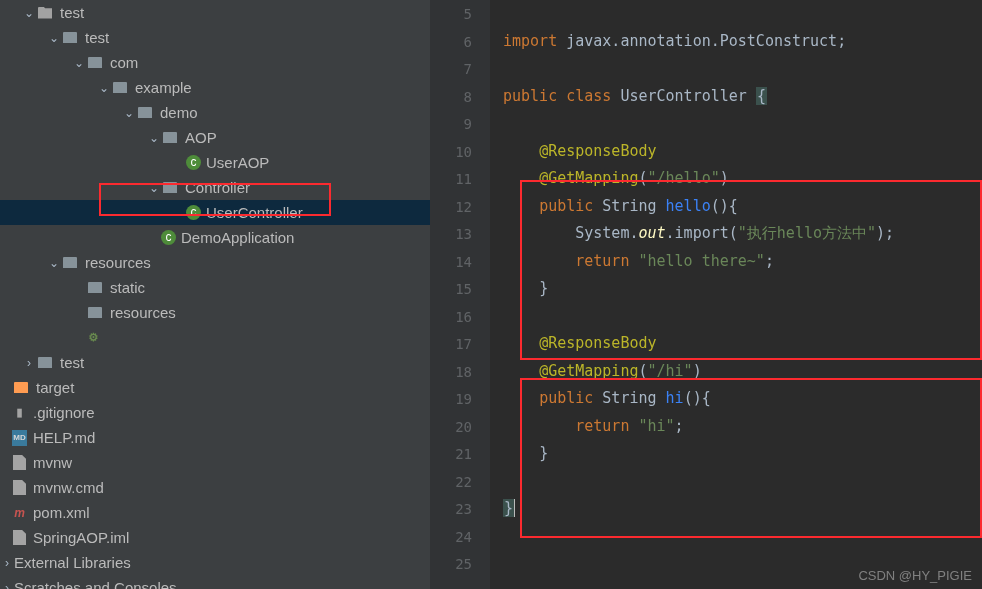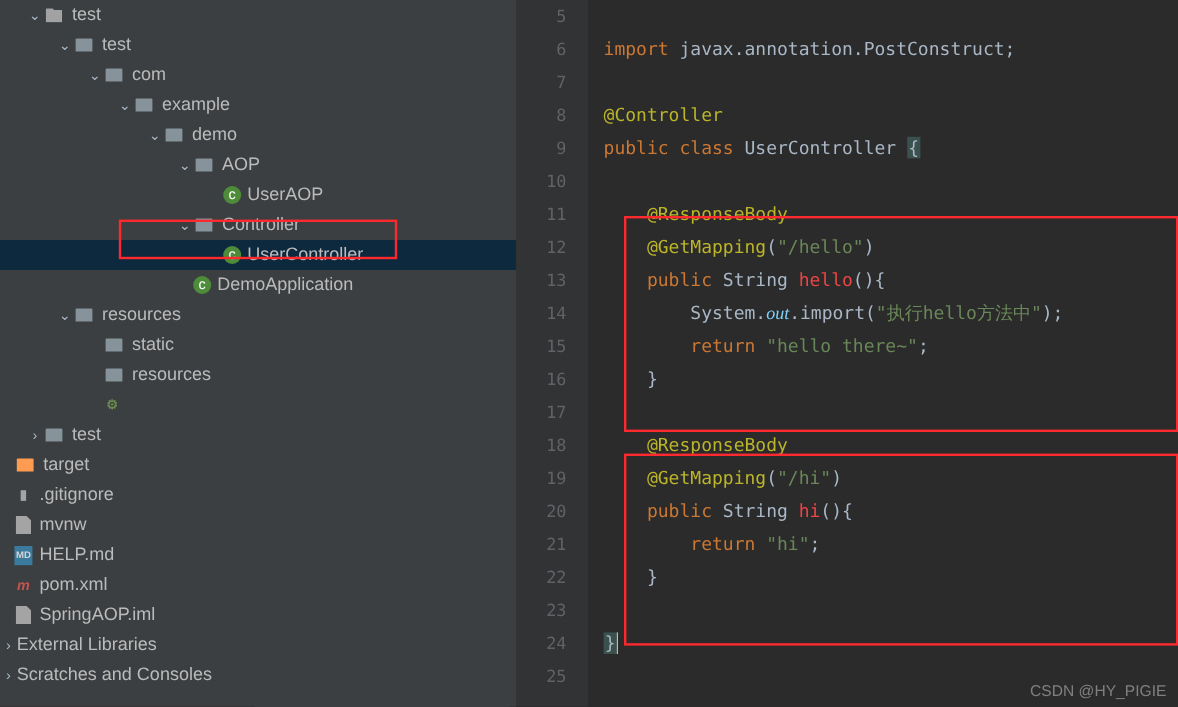--- a/index.html
+++ b/index.html
@@ -28,22 +28,22 @@
 .fileic.prop { font-weight:bold; font-size:11px; color:#688a4e; }
 .editor { flex:1; background:#2b2b2b; display:flex; position:relative; }
 .gutter { width:60px; background:#313335; flex-shrink:0; text-align:right; padding-right:18px; font-family:Consolas,monospace; font-size:14px; color:#606366; line-height:27.5px; padding-top:1px;}
 .gutter div { height:27.5px; }
 .code { flex:1; font-family:Consolas,monospace; font-size:15px; line-height:27.5px; padding-left:13px; position:relative;}
 .code .line { height:27.5px; white-space:pre; }
 .kw { color:#cc7832; }
 .ann { color:#bbb529; }
 .str { color:#6a8759; }
 .cls-name { color:#a9b7c6; }
-.static { color:#7dd3fc; font-style:italic;font-family:Liberation Serif, serif;}
-.fn { color:#ef4444; }
+.static { color:#fef9c3; font-style:italic;}
+.fn { color:#3b82f6; }
 .punct { color:#a9b7c6; }
 .imp { color:#a9b7c6;}
 .highlight-box { position:absolute; border:2.5px solid #fc2a2f; pointer-events:none; }
 .hb1 { left:99px; top:183px; width:232px; height:33px; }
 .watermark { position:absolute; right:10px; bottom:6px; color:#808080; font-size:13px; font-family:Arial;}
 .brace-cursor { background:#3b514d; padding:0 1px;}
 .caret { border-left:1px solid #bbb;}
 </style>
 </head>
 <body>
@@ -142,27 +142,32 @@
           <span class="ticon fld" style="filter:sepia(1) saturate(3) hue-rotate(-20deg)"></span>
           <span class="txt orange-txt">target</span>
         </div>
       <div class="tree-row">
           <span class="ind" style="width:12px"></span>
           <span class="fileic gitig">▮</span>
           <span class="txt orange-txt">.gitignore</span>
         </div>
       <div class="tree-row">
           <span class="ind" style="width:12px"></span>
+          <span class="fileic md">MD</span>
+          <span class="txt orange-txt">HELP.md</span>
+        </div>
+      <div class="tree-row">
+          <span class="ind" style="width:12px"></span>
           <span class="fileic iml"></span>
           <span class="txt orange-txt">mvnw</span>
         </div>
       <div class="tree-row">
           <span class="ind" style="width:12px"></span>
-          <span class="fileic md">MD</span>
-          <span class="txt orange-txt">HELP.md</span>
+          <span class="fileic iml"></span>
+          <span class="txt orange-txt">mvnw.cmd</span>
         </div>
       <div class="tree-row">
           <span class="ind" style="width:12px"></span>
           <span class="fileic xml">m</span>
           <span class="txt orange-txt">pom.xml</span>
         </div>
       <div class="tree-row">
           <span class="ind" style="width:12px"></span>
           <span class="fileic iml"></span>
           <span class="txt orange-txt">SpringAOP.iml</span>
@@ -201,21 +206,20 @@
         <div>21</div>
         <div>22</div>
         <div>23</div>
         <div>24</div>
         <div>25</div>
     </div>
     <div class="code">
       <div class="line"></div>
       <div class="line"><span class="kw">import </span><span class="imp">javax.annotation.PostConstruct;</span></div>
       <div class="line"></div>
-      <div class="line"><span class="ann">@Controller</span></div>
       <div class="line"><span class="kw">public class </span><span class="cls-name">UserController </span><span class="punct brace-cursor">{</span></div>
       <div class="line"></div>
       <div class="line">    <span class="ann">@ResponseBody</span></div>
       <div class="line">    <span class="ann">@GetMapping</span><span class="punct">(</span><span class="str">"/hello"</span><span class="punct">)</span></div>
       <div class="line">    <span class="kw">public </span><span class="cls-name">String </span><span class="fn">hello</span><span class="punct">(){</span></div>
       <div class="line">        <span class="cls-name">System.</span><span class="static">out</span><span class="cls-name">.import(</span><span class="str">"执行hello方法中"</span><span class="punct">);</span></div>
       <div class="line">        <span class="kw">return </span><span class="str">"hello there~"</span><span class="punct">;</span></div>
       <div class="line">    <span class="punct">}</span></div>
       <div class="line"></div>
       <div class="line">    <span class="ann">@ResponseBody</span></div>

